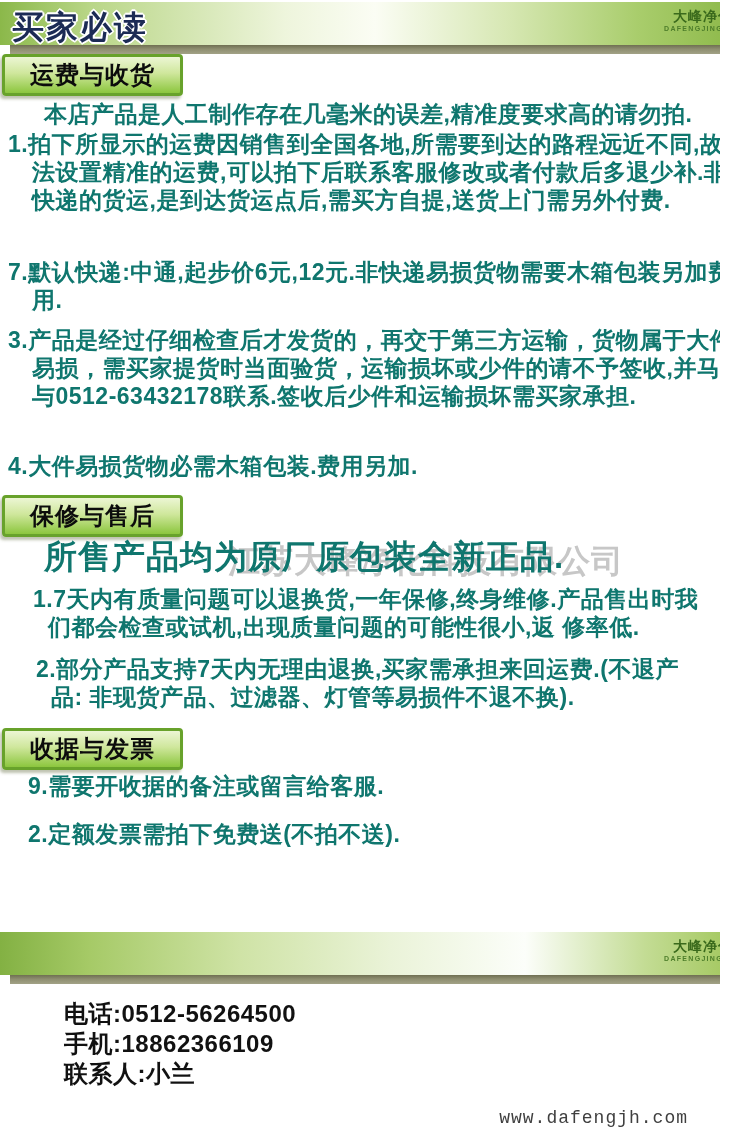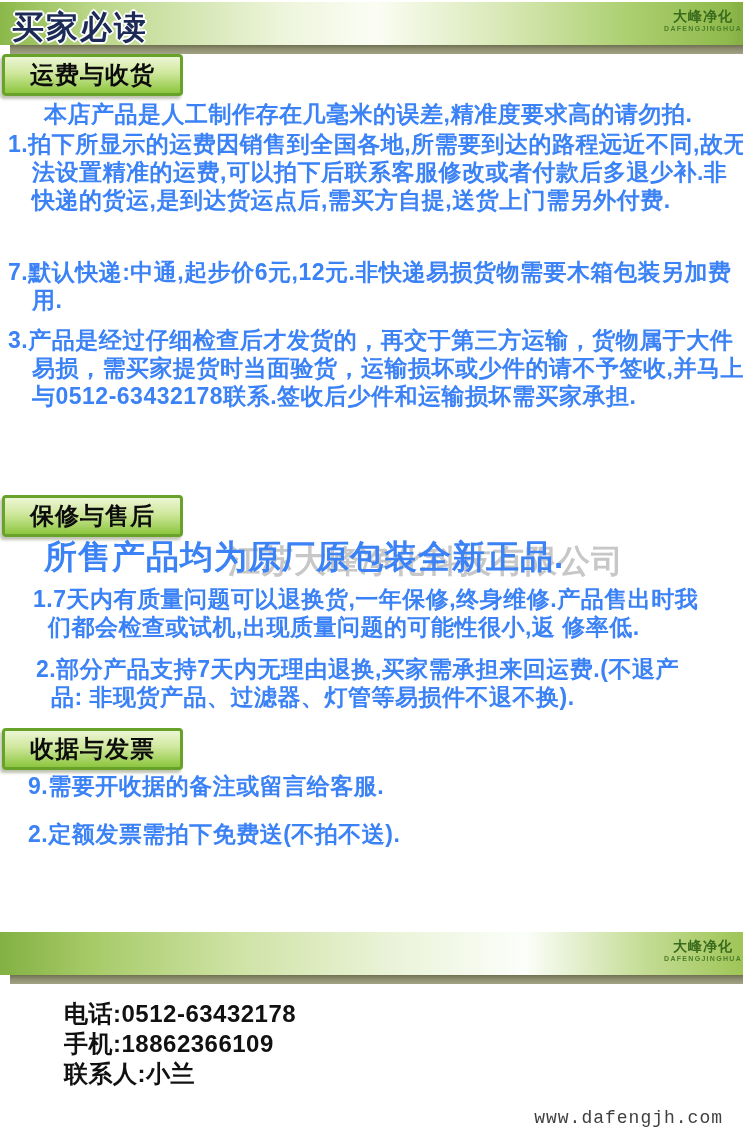--- a/index.html
+++ b/index.html
@@ -1,19 +1,18 @@
 <!DOCTYPE html>
 <html><head>
 <meta charset="utf-8">
 <style>
   html,body{margin:0;padding:0;background:#fff;}
   .page{
     position:relative;width:720px;height:1140px;background:#ffffff;overflow:hidden;
     font-family:"Liberation Sans","DejaVu Sans",sans-serif;
-    padding-left:23px;
   }
   
   .bar{position:absolute;left:0;width:750px;height:43px;}
   .bar-top{
     top:2px;
     background:linear-gradient(90deg,#8bb84a 0%,#b9d687 12%,#eef5dc 38%,#fbfdf4 50%,#d6e7b2 68%,#a9cd6c 85%,#8fba4c 97%,#80a93f 100%);
   }
   .bar-bottom{
     top:932px;
     background:linear-gradient(90deg,#83b143 0%,#a6ca67 12%,#cfe3a6 32%,#eaf3d8 52%,#fcfefa 70%,#c3dc94 86%,#9cc353 100%);
@@ -32,35 +31,35 @@
   
   .badge{
     position:absolute;left:2px;height:36px;line-height:36px;padding:0 25px;
     border:3px solid #68a22b;border-radius:4px;
     background:linear-gradient(180deg,#ecf6d4 0%,#cfe79c 45%,#8cc63e 100%);
     font-size:24px;font-weight:bold;color:#0c0c0c;letter-spacing:1px;
     box-shadow:-2px 3px 3px rgba(110,120,80,.45);
   }
   
   .txt{
-    position:absolute;margin:0;font-size:23px;font-weight:bold;color:#3b82f6;
+    position:absolute;margin:0;font-size:23px;font-weight:bold;color:#0f766e;
     line-height:28px;letter-spacing:.5px;z-index:1;
   }
   .hang24{padding-left:24px;text-indent:-24px;}
   .hang15{padding-left:15px;text-indent:-15px;}
   .big{font-size:33px;letter-spacing:1px;}
   .watermark{
     position:absolute;left:228px;top:540px;z-index:0;
     font-size:32px;font-weight:bold;color:#c7c7c7;letter-spacing:1px;white-space:nowrap;
   }
   
   .contact{position:absolute;left:64px;top:1000px;z-index:1;}
   .contact p{margin:0 0 2px 0;font-size:24px;font-weight:bold;color:#111;line-height:28px;letter-spacing:.5px;}
   .website{
-    position:absolute;right:20px;top:1108px;
+    position:absolute;right:32px;top:1108px;
     font-family:"Liberation Mono","DejaVu Sans Mono",monospace;
     font-size:18px;color:#3f3f3f;letter-spacing:1px;
   }
 </style>
 </head>
 <body>
 
 <div class="page">
 
   <div class="bar bar-top">
@@ -69,39 +68,40 @@
       <div class="logo-cn">大峰净化</div>
       <div class="logo-en">DAFENGJINGHUA</div>
     </div>
   </div>
 
   <div class="badge" style="top:54px">运费与收货</div>
   <p class="txt" style="top:100px;left:44px;width:690px">本店产品是人工制作存在几毫米的误差,精准度要求高的请勿拍.</p>
   <p class="txt hang24" style="top:130px;left:8px;width:716px">1.拍下所显示的运费因销售到全国各地,所需要到达的路程远近不同,故无法设置精准的运费,可以拍下后联系客服修改或者付款后多退少补.非快递的货运,是到达货运点后,需买方自提,送货上门需另外付费.</p>
   <p class="txt hang24" style="top:258px;left:8px;width:716px">7.默认快递:中通,起步价6元,12元.非快递易损货物需要木箱包装另加费用.</p>
   <p class="txt hang24" style="top:326px;left:8px;width:716px">3.产品是经过仔细检查后才发货的，再交于第三方运输，货物属于大件易损，需买家提货时当面验货，运输损坏或少件的请不予签收,并马上与0512-63432178联系.签收后少件和运输损坏需买家承担.</p>
+  <p class="txt hang24" style="top:452px;left:8px;width:716px">4.大件易损货物必需木箱包装.费用另加.</p>
 
   <div class="badge" style="top:495px">保修与售后</div>
   <div class="watermark">江苏大峰净化科技有限公司</div>
   <p class="txt big" style="top:543px;left:44px;width:690px">所售产品均为原厂原包装全新正品.</p>
   <p class="txt hang15" style="top:585px;left:33px;width:660px">1.7天内有质量问题可以退换货,一年保修,终身维修.产品售出时我们都会检查或试机,出现质量问题的可能性很小,返 修率低.</p>
   <p class="txt hang15" style="top:655px;left:36px;width:652px">2.部分产品支持7天内无理由退换,买家需承担来回运费.(不退产品: 非现货产品、过滤器、灯管等易损件不退不换).</p>
 
   <div class="badge" style="top:728px">收据与发票</div>
   <p class="txt hang15" style="top:772px;left:28px;width:700px">9.需要开收据的备注或留言给客服.</p>
   <p class="txt hang15" style="top:820px;left:28px;width:700px">2.定额发票需拍下免费送(不拍不送).</p>
 
   <div class="bar bar-bottom">
     <div class="logo">
       <div class="logo-cn">大峰净化</div>
       <div class="logo-en">DAFENGJINGHUA</div>
     </div>
   </div>
 
   <div class="contact">
-    <p>电话:0512-63432178</p>
+    <p>电话:0512-56264500</p>
     <p>手机:18862366109</p>
     <p>联系人:小兰</p>
   </div>
 
   <div class="website">www.dafengjh.com</div>
 
 </div>
 
 </body></html>

